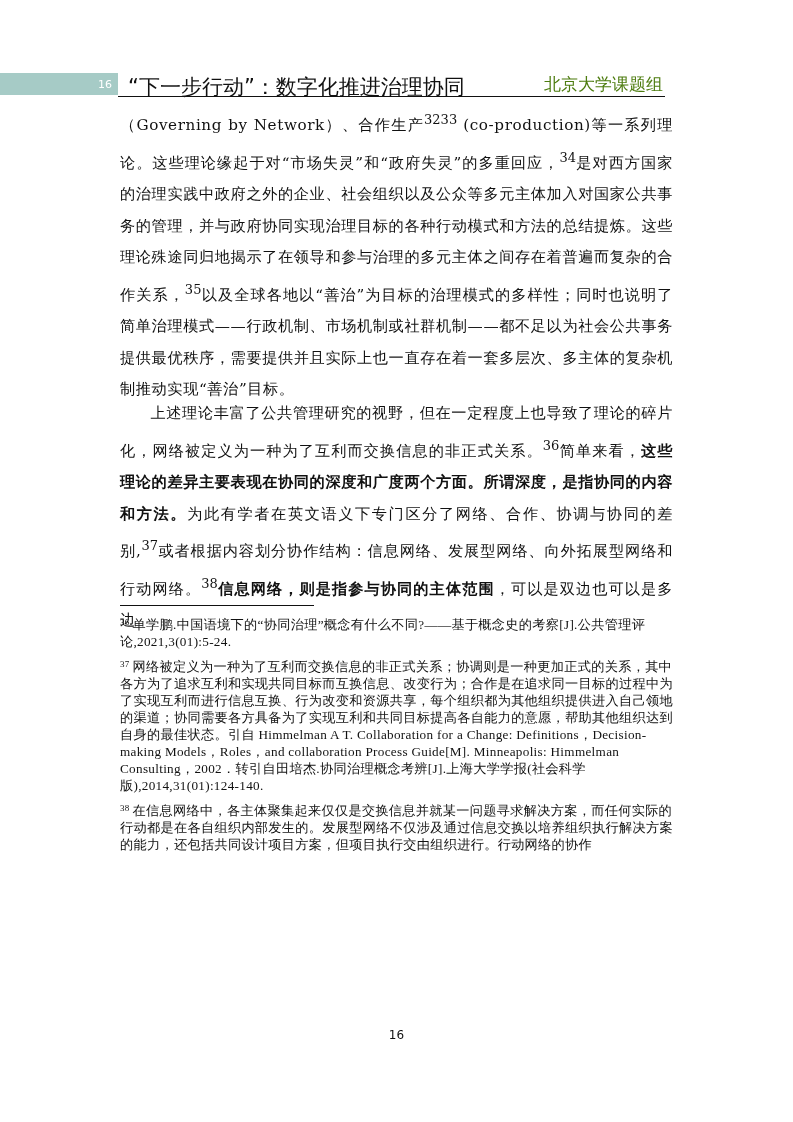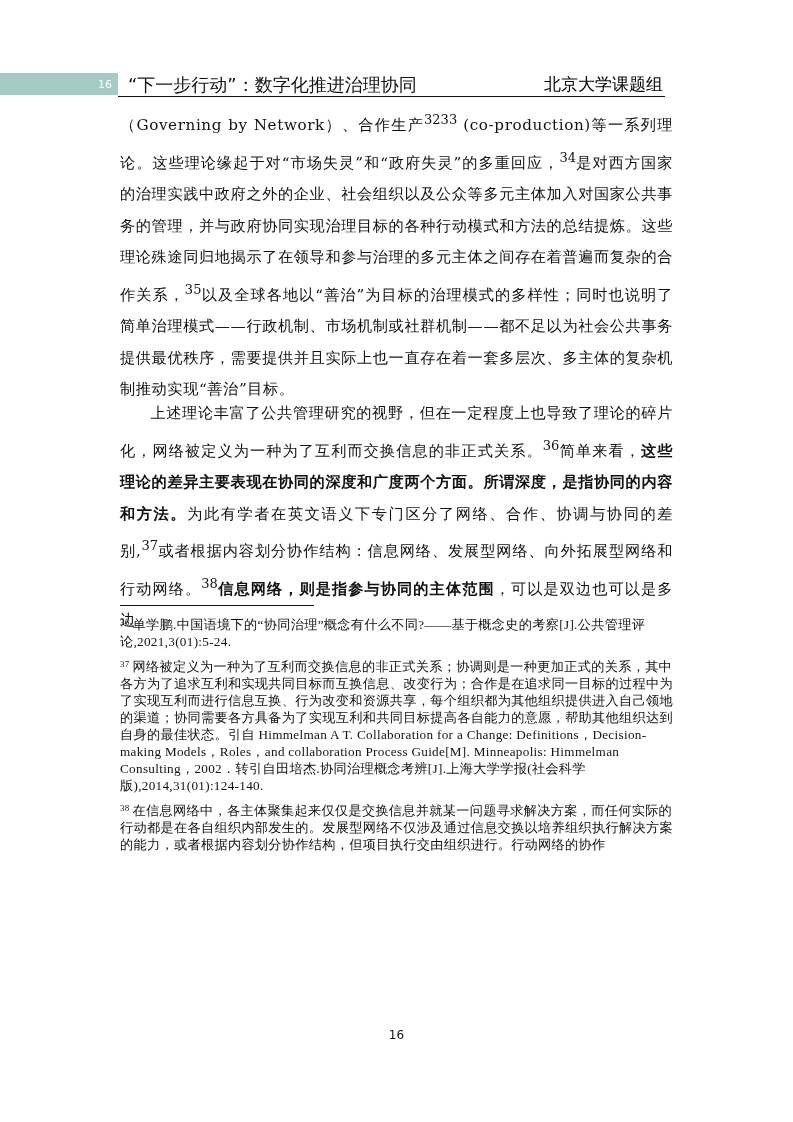--- a/index.html
+++ b/index.html
@@ -1,21 +1,21 @@
 <!DOCTYPE html>
 <html><head>
   <meta charset="utf-8">
   <style>
     html, body { margin: 0; padding: 0; background: #ffffff; }
     body { width: 793px; height: 1122px; position: relative; overflow: hidden; font-family: "DejaVu Serif", serif; color: #111; }
     .tab { position: absolute; left: 0; top: 73px; width: 118px; height: 22px; background: #a6cbc6; }
     .tab-num { position: absolute; right: 6px; top: 5px; font-family: "DejaVu Sans", sans-serif; font-size: 11px; color: #ffffff; }
     .header { position: absolute; left: 118px; top: 72px; width: 547px; height: 24px; border-bottom: 1.3px solid #111; }
-    .header-title { position: absolute; left: 10px; top: 1px; font-family: "DejaVu Sans", sans-serif; font-size: 18px; color: #111; }
-    .header-org { position: absolute; right: 2px; top: 1px; font-family: "DejaVu Sans", sans-serif; font-size: 17px; color: #000000; }
+    .header-title { position: absolute; left: 10px; top: 1px; font-family: "DejaVu Sans", sans-serif; font-size: 21px; color: #111; }
+    .header-org { position: absolute; right: 2px; top: 1px; font-family: "DejaVu Sans", sans-serif; font-size: 17px; color: #4d7c0f; }
     .body-text { position: absolute; left: 120px; width: 553px; font-size: 15.2px; line-height: 31.5px; text-align: justify; letter-spacing: 0.6px; }
     .p1 { top: 104px; }
     .p2 { top: 398px; text-indent: 2em; }
     .body-text sup { font-size: 13px; vertical-align: 6px; letter-spacing: 0; }
     .bold { font-weight: bold; }
     .fn-rule { position: absolute; left: 120px; top: 605px; width: 194px; height: 1px; background: #111; }
     .footnotes { position: absolute; left: 120px; top: 614px; width: 553px; }
     .fn { font-family: "Liberation Serif", serif; font-size: 13.2px; line-height: 17px; margin-bottom: 6px; text-align: left; }
     .fn .fn-num { font-size: 9px; vertical-align: 4px; margin-right: 3px; }
     .fn.cn { letter-spacing: 0.3px; }
@@ -35,16 +35,16 @@
 
 <div class="body-text p1"><span>（Governing by Network）、合作生产</span><sup>3233</sup><span> (co-production)等一系列理论。这些理论缘起于对“市场失灵”和“政府失灵”的多重回应，</span><sup>34</sup><span>是对西方国家的治理实践中政府之外的企业、社会组织以及公众等多元主体加入对国家公共事务的管理，并与政府协同实现治理目标的各种行动模式和方法的总结提炼。这些理论殊途同归地揭示了在领导和参与治理的多元主体之间存在着普遍而复杂的合作关系，</span><sup>35</sup><span>以及全球各地以“善治”为目标的治理模式的多样性；同时也说明了简单治理模式——行政机制、市场机制或社群机制——都不足以为社会公共事务提供最优秩序，需要提供并且实际上也一直存在着一套多层次、多主体的复杂机制推动实现“善治”目标。</span></div>
 
 <div class="body-text p2"><span>上述理论丰富了公共管理研究的视野，但在一定程度上也导致了理论的碎片化，网络被定义为一种为了互利而交换信息的非正式关系。</span><sup>36</sup><span>简单来看，</span><span class="bold">这些理论的差异主要表现在协同的深度和广度两个方面。所谓深度，是指协同的内容和方法。</span><span>为此有学者在英文语义下专门区分了网络、合作、协调与协同的差别,</span><sup>37</sup><span>或者根据内容划分协作结构：信息网络、发展型网络、向外拓展型网络和行动网络。</span><sup>38</sup><span class="bold">信息网络，则是指参与协同的主体范围</span><span>，可以是双边也可以是多边</span></div>
 
 <div class="fn-rule"></div>
 
 <div class="footnotes">
   <div class="fn cn"><span class="fn-num">36</span><span>单学鹏.中国语境下的“协同治理”概念有什么不同?——基于概念史的考察[J].公共管理评论,2021,3(01):5-24.</span></div>
   <div class="fn cn"><span class="fn-num">37</span><span>网络被定义为一种为了互利而交换信息的非正式关系；协调则是一种更加正式的关系，其中各方为了追求互利和实现共同目标而互换信息、改变行为；合作是在追求同一目标的过程中为了实现互利而进行信息互换、行为改变和资源共享，每个组织都为其他组织提供进入自己领地的渠道；协同需要各方具备为了实现互利和共同目标提高各自能力的意愿，帮助其他组织达到自身的最佳状态。引自 Himmelman A T. Collaboration for a Change: Definitions，Decision-making Models，Roles，and collaboration Process Guide[M]. Minneapolis: Himmelman Consulting，2002．转引自田培杰.协同治理概念考辨[J].上海大学学报(社会科学版),2014,31(01):124-140.</span></div>
-  <div class="fn cn"><span class="fn-num">38</span><span>在信息网络中，各主体聚集起来仅仅是交换信息并就某一问题寻求解决方案，而任何实际的行动都是在各自组织内部发生的。发展型网络不仅涉及通过信息交换以培养组织执行解决方案的能力，或者根据内容划分协作结构，但项目执行交由组织进行。行动网络的协作</span></div>
+  <div class="fn cn"><span class="fn-num">38</span><span>在信息网络中，各主体聚集起来仅仅是交换信息并就某一问题寻求解决方案，而任何实际的行动都是在各自组织内部发生的。发展型网络不仅涉及通过信息交换以培养组织执行解决方案的能力，还包括共同设计项目方案，但项目执行交由组织进行。行动网络的协作</span></div>
 </div>
 
 <div class="page-num">16</div>
 
 </body></html>

